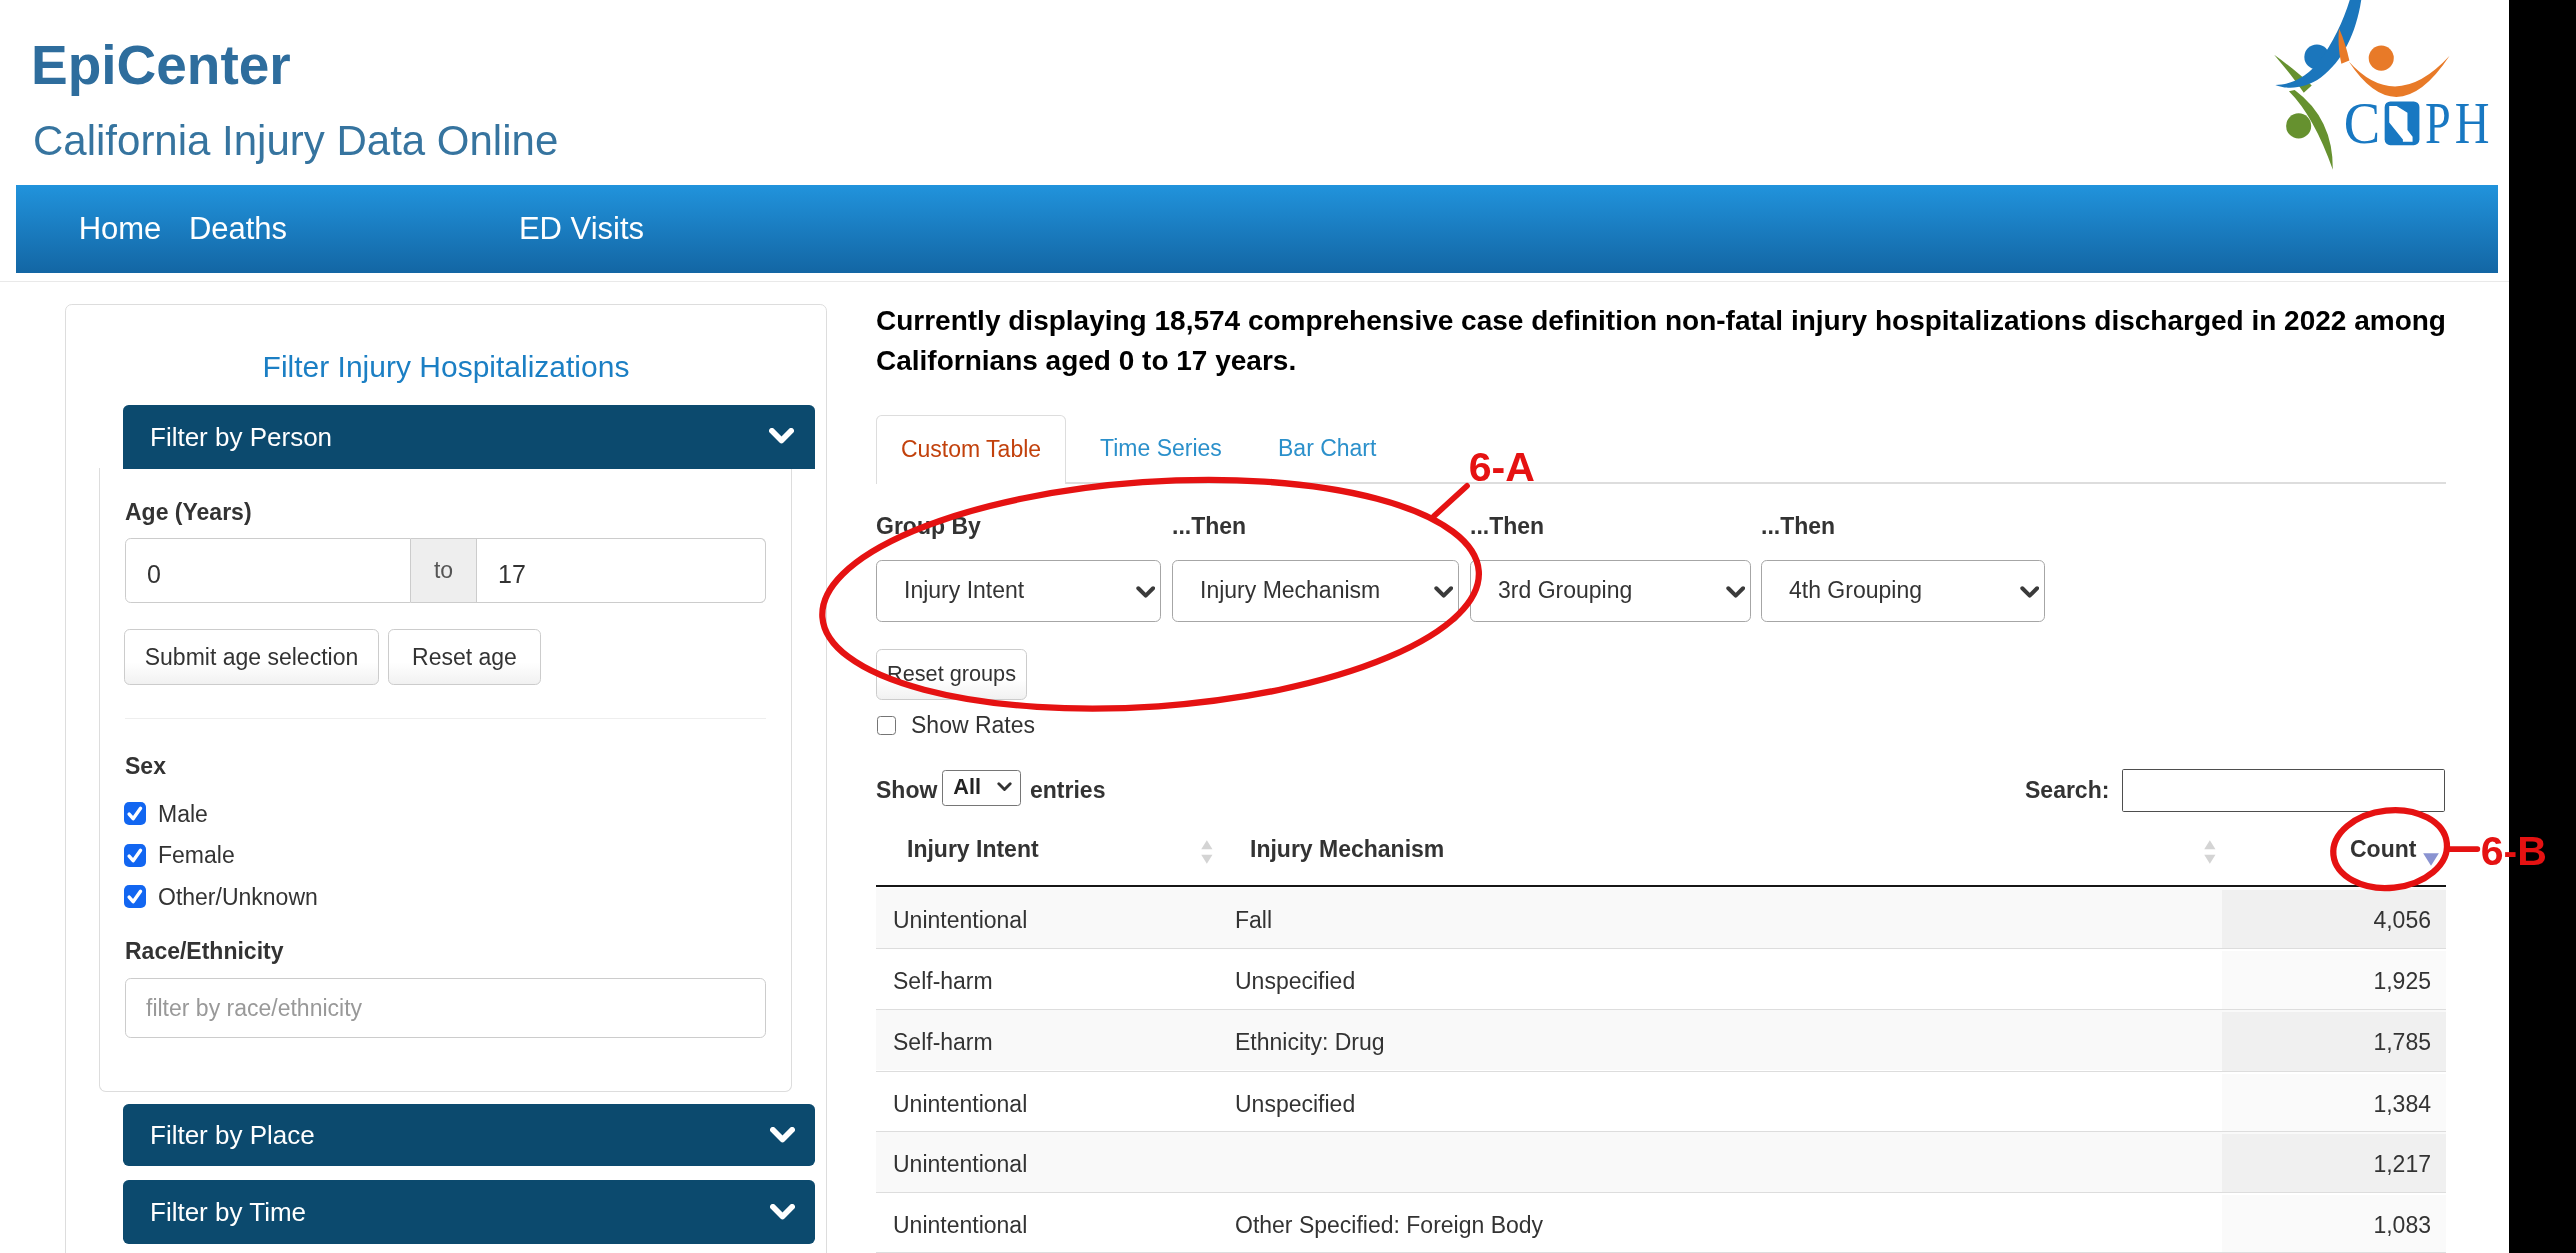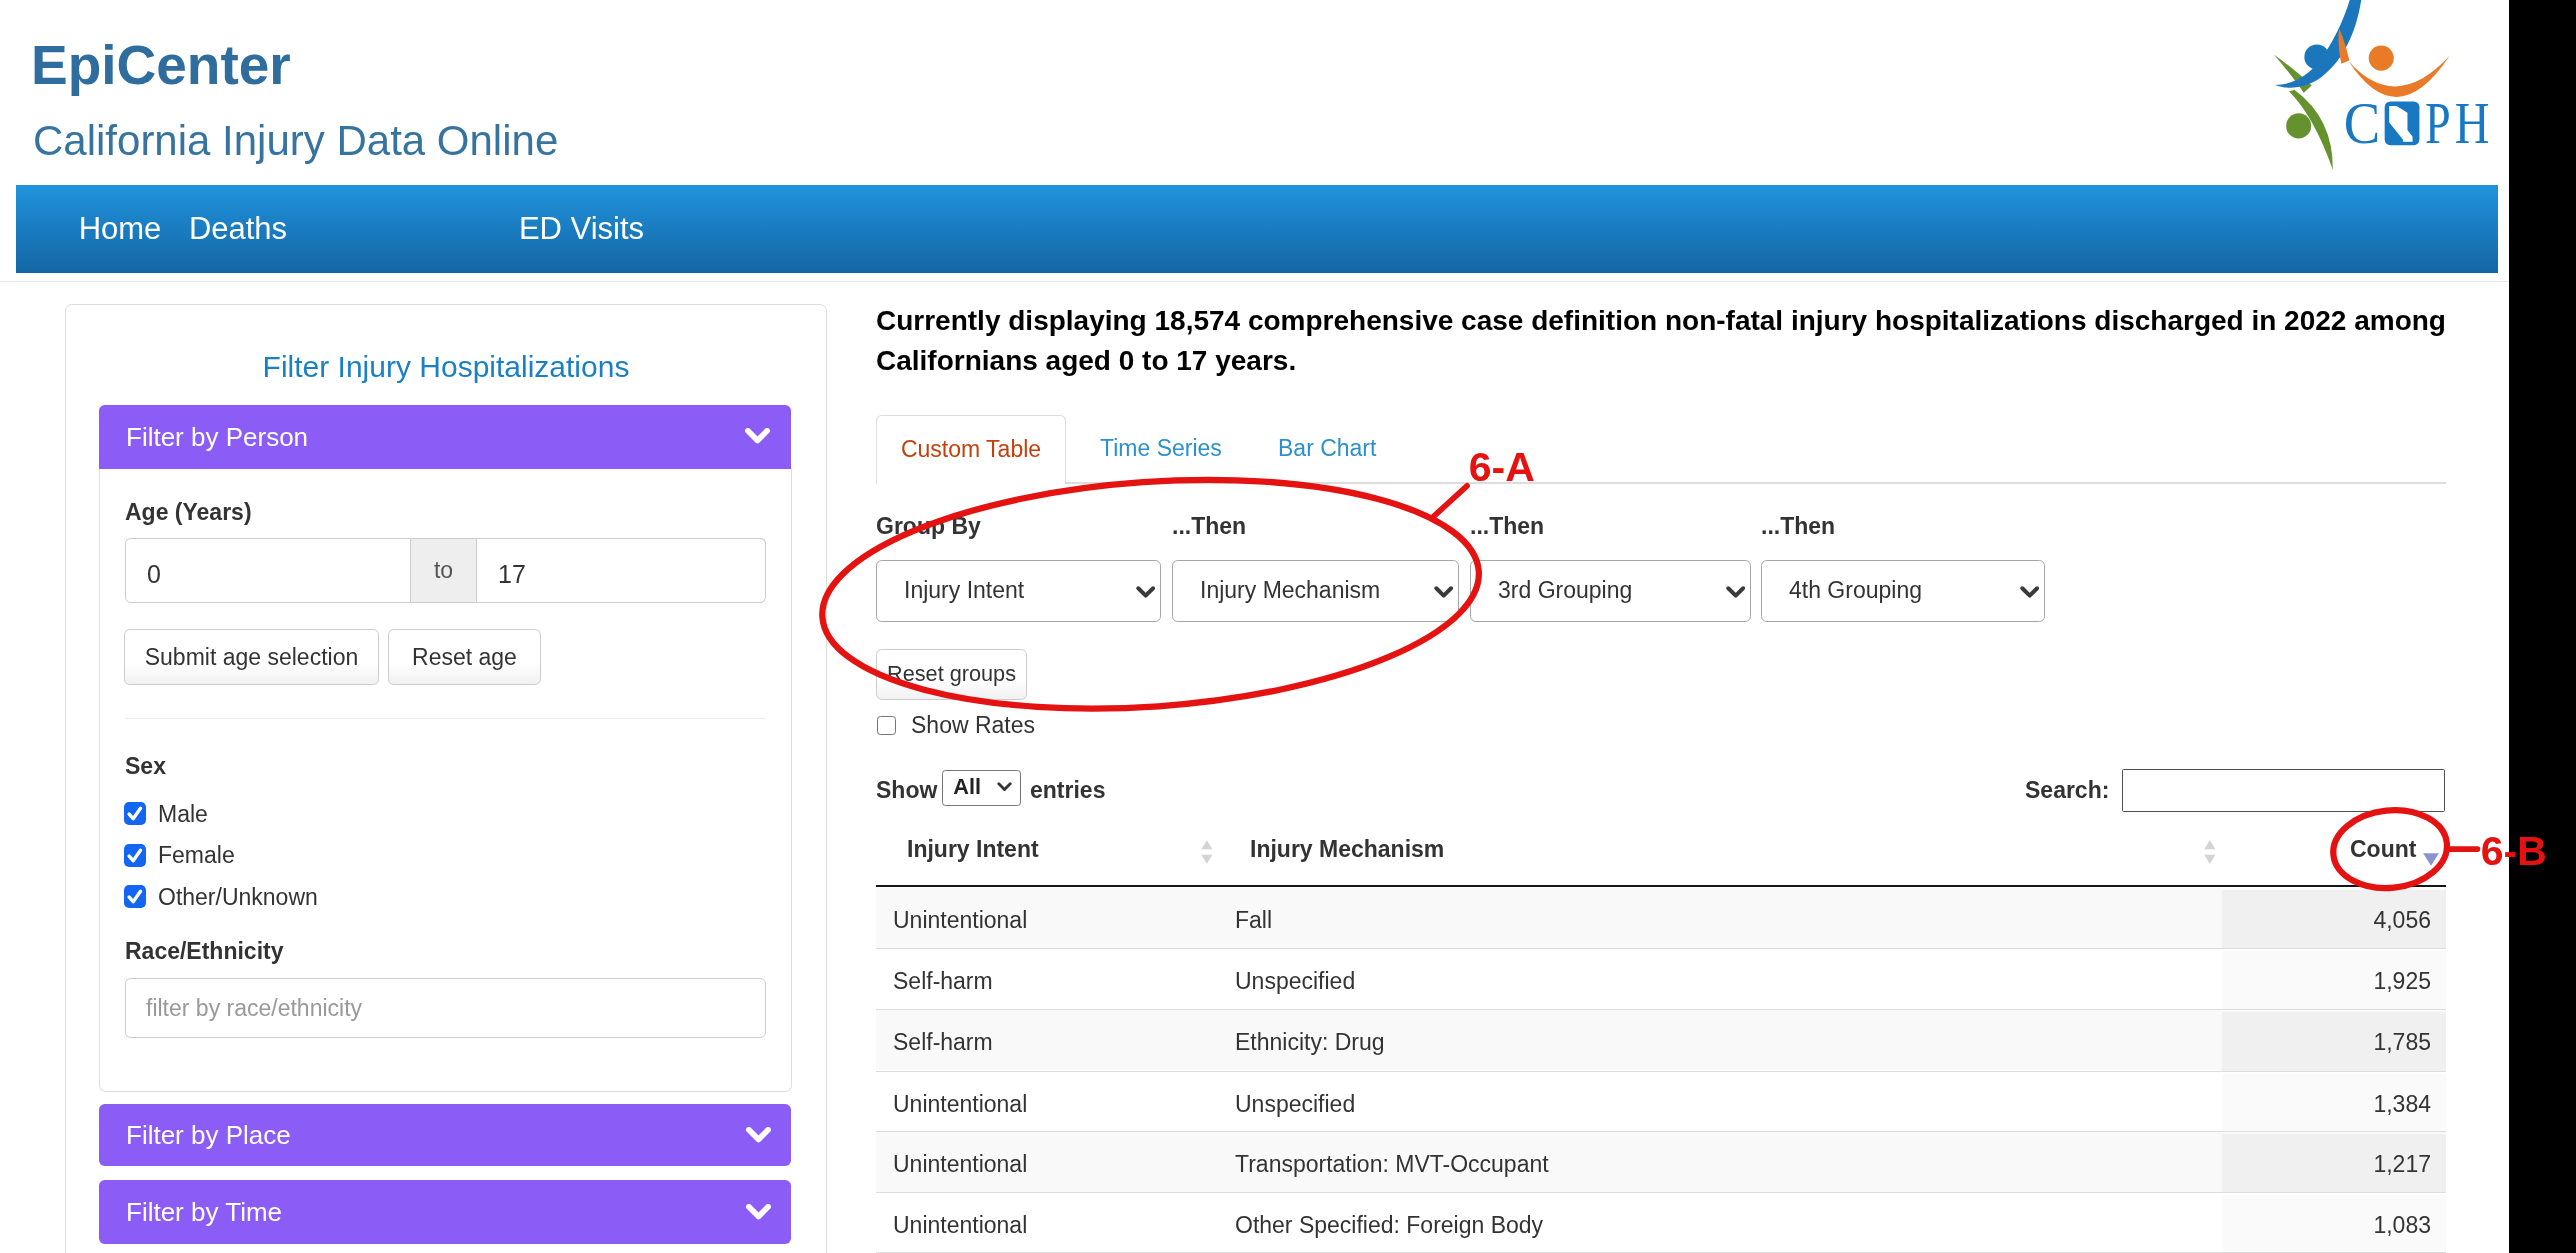--- a/index.html
+++ b/index.html
@@ -18,21 +18,21 @@
              color:#fff; font-size:31px; text-align:center; }
   .navactive { background:linear-gradient(#13587f, #0e4366); }
 
   #pageline { left:0; top:281px; width:2509px; height:1.1px; background:#e9e9e9; }
 
   
   #card { left:65px; top:304px; width:762px; height:1026px;
           border:1.1px solid #ddd; border-radius:6.8px; background:#fff; }
   #cardtitle { left:65px; top:350px; width:762px; text-align:center;
                font-size:30px; color:#1b7fc4; }
-  .bluebar { background:#8b5cf6; border-radius:5.7px; color:#fff; }
+  .bluebar { background:#0c4a6e; border-radius:5.7px; color:#fff;margin-left:24px; }
   #p-person { left:99px; top:405px; width:692px; height:64px; border-radius:5.7px 5.7px 0 0; }
   #pbody { left:99px; top:468px; width:693px; height:624px; border:1.1px solid #ddd; border-top:none; border-radius:0 0 6.8px 6.8px; background:#fff; }
   .bluebar .t { position:absolute; left:27px; top:0; height:100%; display:flex; align-items:center; font-size:26px; }
   .chev { position:absolute; }
 
   .lbl { font-size:23px; font-weight:bold; color:#333; }
 
   
   .inputbox { border:1.1px solid #ccc; background:#fff; }
   #age1 { left:125px; top:538px; width:286px; height:65px; border-radius:5.7px 0 0 5.7px; }
@@ -269,21 +269,20 @@
     <div class="c2">Ethnicity: Drug</div>
     <div class="c3">1,785</div>
   </div>
 <div class="abs row even rb" style="top:1071px;">
     <div class="c1">Unintentional</div>
     <div class="c2">Unspecified</div>
     <div class="c3">1,384</div>
   </div>
 <div class="abs row odd rb" style="top:1131px;">
     <div class="c1">Unintentional</div>
-    <div class="c2">Transportation: MVT-Occupant</div>
     <div class="c3">1,217</div>
   </div>
 <div class="abs row even rb" style="top:1192px;">
     <div class="c1">Unintentional</div>
     <div class="c2">Other Specified: Foreign Body</div>
     <div class="c3">1,083</div>
   </div>
 <div class="abs row odd rb" style="top:1252px;">
     <div class="c1"></div>
     <div class="c2"></div>

